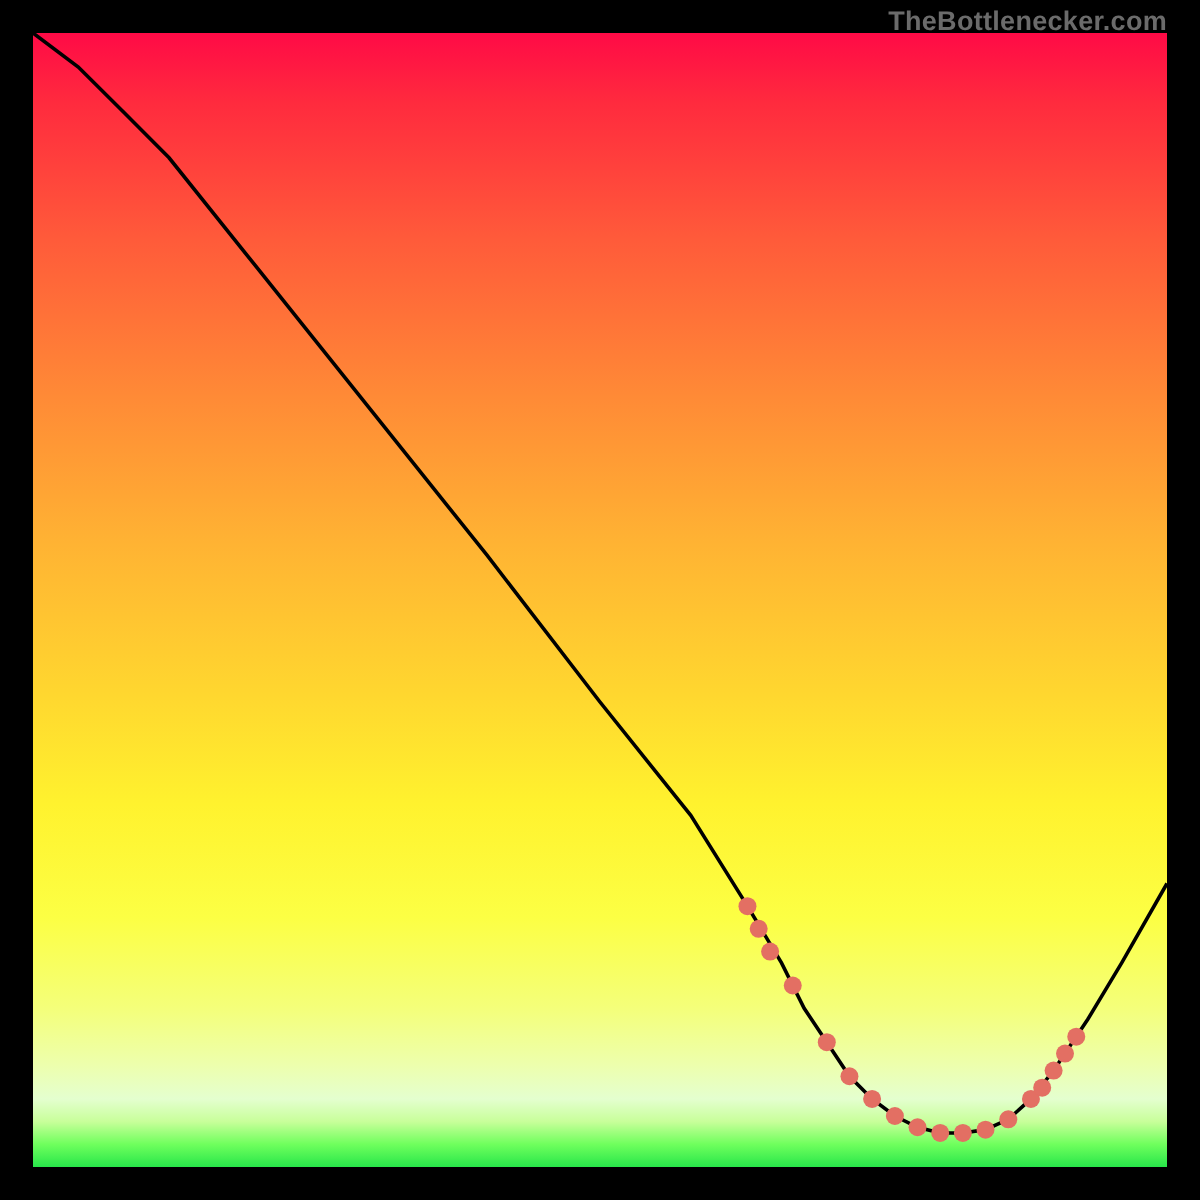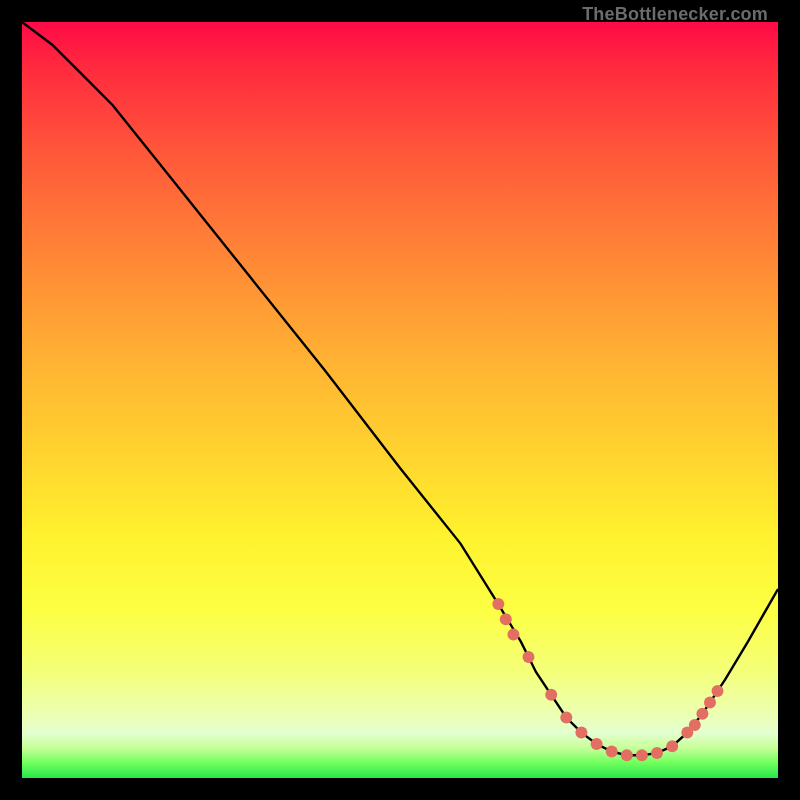--- a/index.html
+++ b/index.html
@@ -44,21 +44,21 @@
     position: absolute;
     left: 0;
     top: 0;
     width: 756px;
     height: 756px;
     pointer-events: none;
   }
   .watermark {
     position: absolute;
     top: 4px;
-    right: 32px;
+    right: 22px;
     font: 600 18px Arial, Helvetica, sans-serif;
     color: #6b6b6b;
     letter-spacing: 0.2px;
     user-select: none;
   }
 </style>
 </head>
 <body>
 <div class="stage">
 

